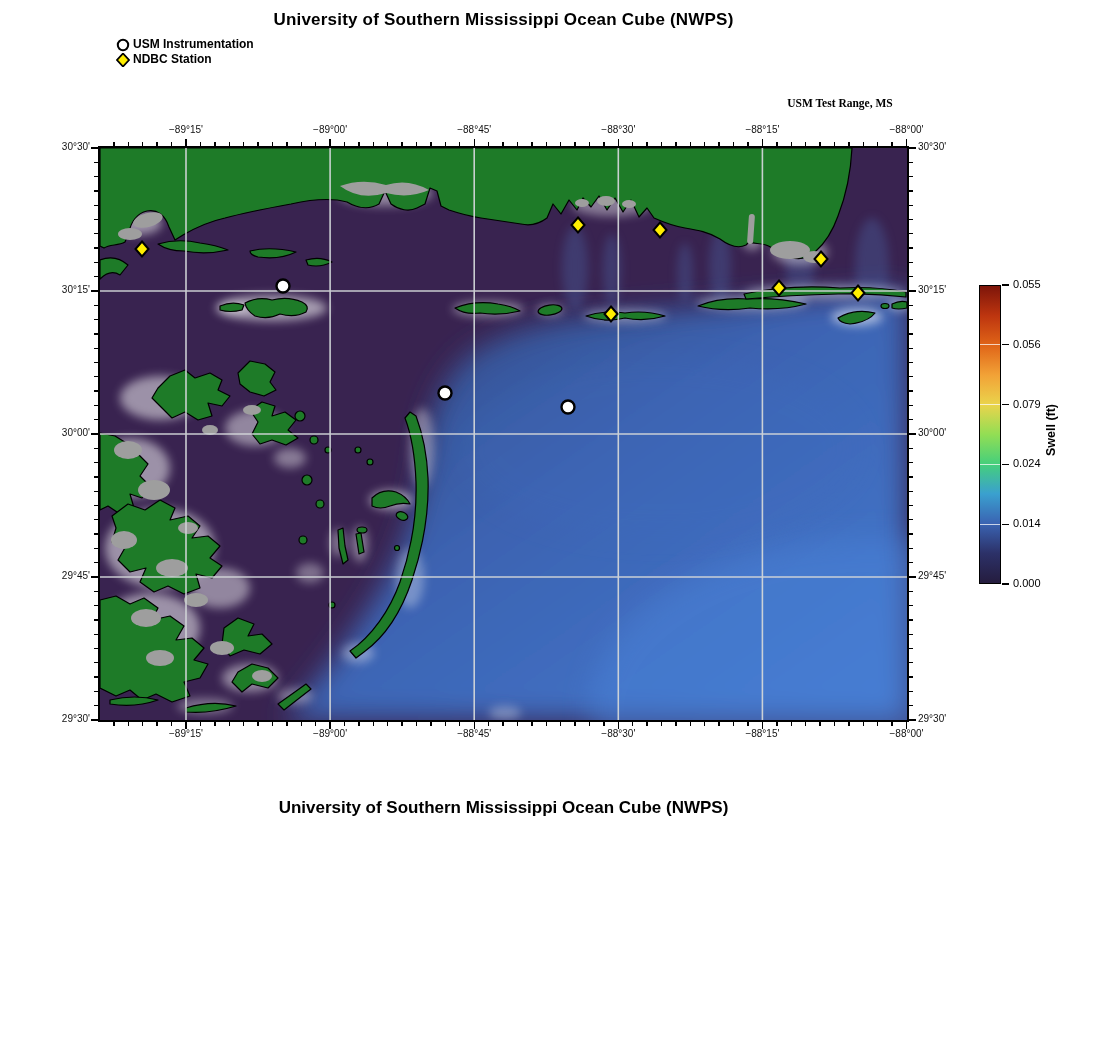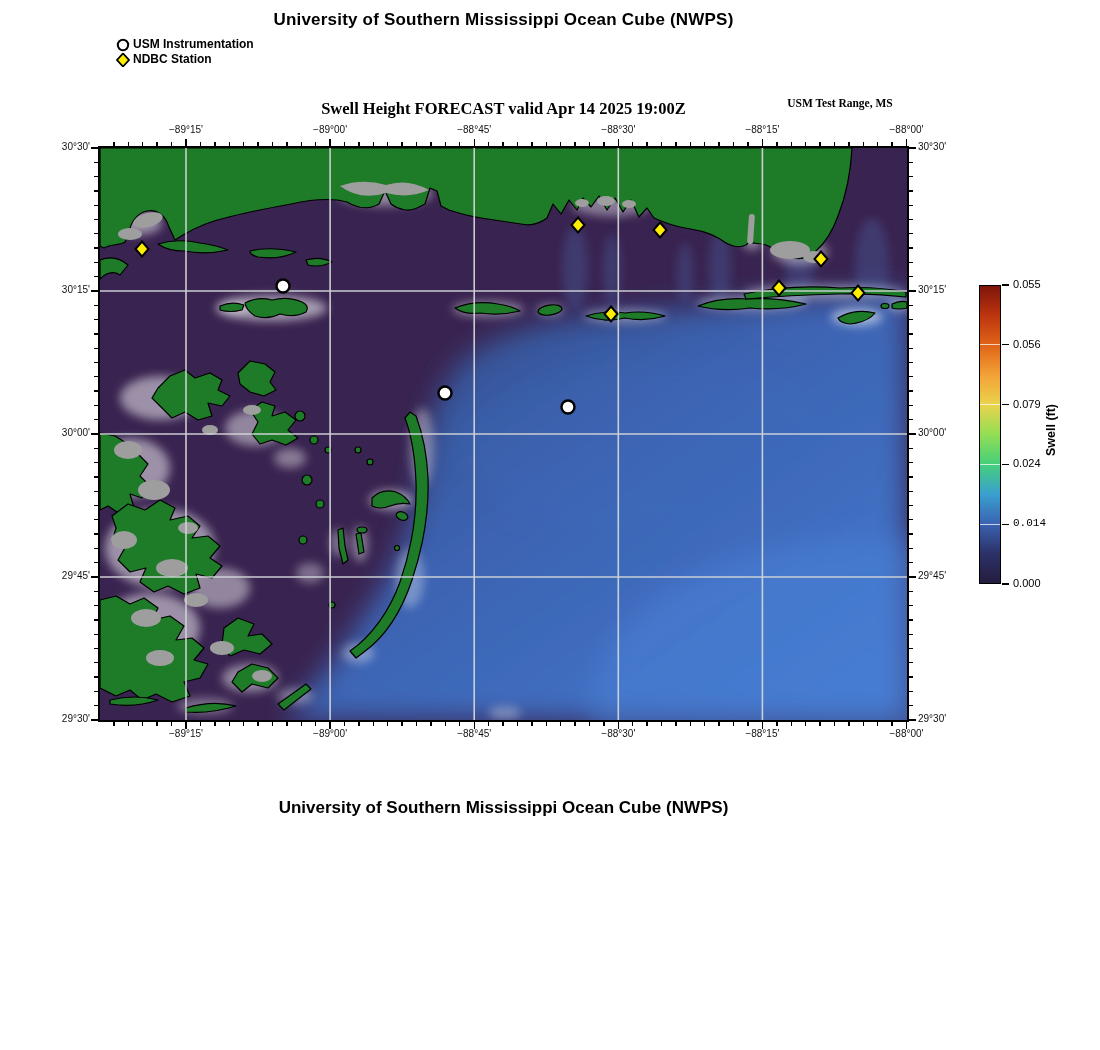--- a/index.html
+++ b/index.html
@@ -44,21 +44,20 @@
       <span class="legend-label">USM Instrumentation</span>
     </div>
     <div class="legend-row">
       <svg width="14" height="14">
         <path d="M7,0.5 L13,7 L7,13.5 L1,7 Z" fill="#ffee00" stroke="#000" stroke-width="1.8"></path>
       </svg>
       <span class="legend-label">NDBC Station</span>
     </div>
   </div>
 
-  <div class="chart-title">Swell Height FORECAST valid Apr 14 2025 19:00Z</div>
   <div class="range-label">USM Test Range, MS</div>
 
   <div class="map-wrap">
     <svg id="map-svg" width="807" height="572" viewBox="0 0 807 572">
       <defs>
         <linearGradient id="gulfBlue" x1="0" y1="0" x2="1" y2="1">
           <stop offset="0" stop-color="#32477f"></stop>
           <stop offset="0.45" stop-color="#3c63b2"></stop>
           <stop offset="1" stop-color="#447ad0"></stop>
         </linearGradient>
@@ -465,16 +464,16 @@
     <div class="cbar-tick" style="left: 1002px; top: 344.1px; width: 7px; height: 1.4px;"></div>
     <div class="cbar-label" style="left: 1013px; top: 337.8px; width: 40px;">0.056</div>
     <div class="cbar-line" style="left: 980px; top: 403.9px; width: 20px; height: 1.4px;"></div>
     <div class="cbar-tick" style="left: 1002px; top: 403.9px; width: 7px; height: 1.4px;"></div>
     <div class="cbar-label" style="left: 1013px; top: 397.6px; width: 40px;">0.079</div>
     <div class="cbar-line" style="left: 980px; top: 463.7px; width: 20px; height: 1.4px;"></div>
     <div class="cbar-tick" style="left: 1002px; top: 463.7px; width: 7px; height: 1.4px;"></div>
     <div class="cbar-label" style="left: 1013px; top: 457.4px; width: 40px;">0.024</div>
     <div class="cbar-line" style="left: 980px; top: 523.5px; width: 20px; height: 1.4px;"></div>
     <div class="cbar-tick" style="left: 1002px; top: 523.5px; width: 7px; height: 1.4px;"></div>
-    <div class="cbar-label" style="left: 1013px; top: 517.2px; width: 40px; font-family: Liberation Mono, monospace;">0.014</div>
+    <div class="cbar-label" style="left: 1013px; top: 517.2px; width: 40px;">0.014</div>
     <div class="cbar-tick" style="left: 1002px; top: 583.3px; width: 7px; height: 1.4px;"></div>
     <div class="cbar-label" style="left: 1013px; top: 577px; width: 40px;">0.000</div>
   </div>
 
 </body></html>

